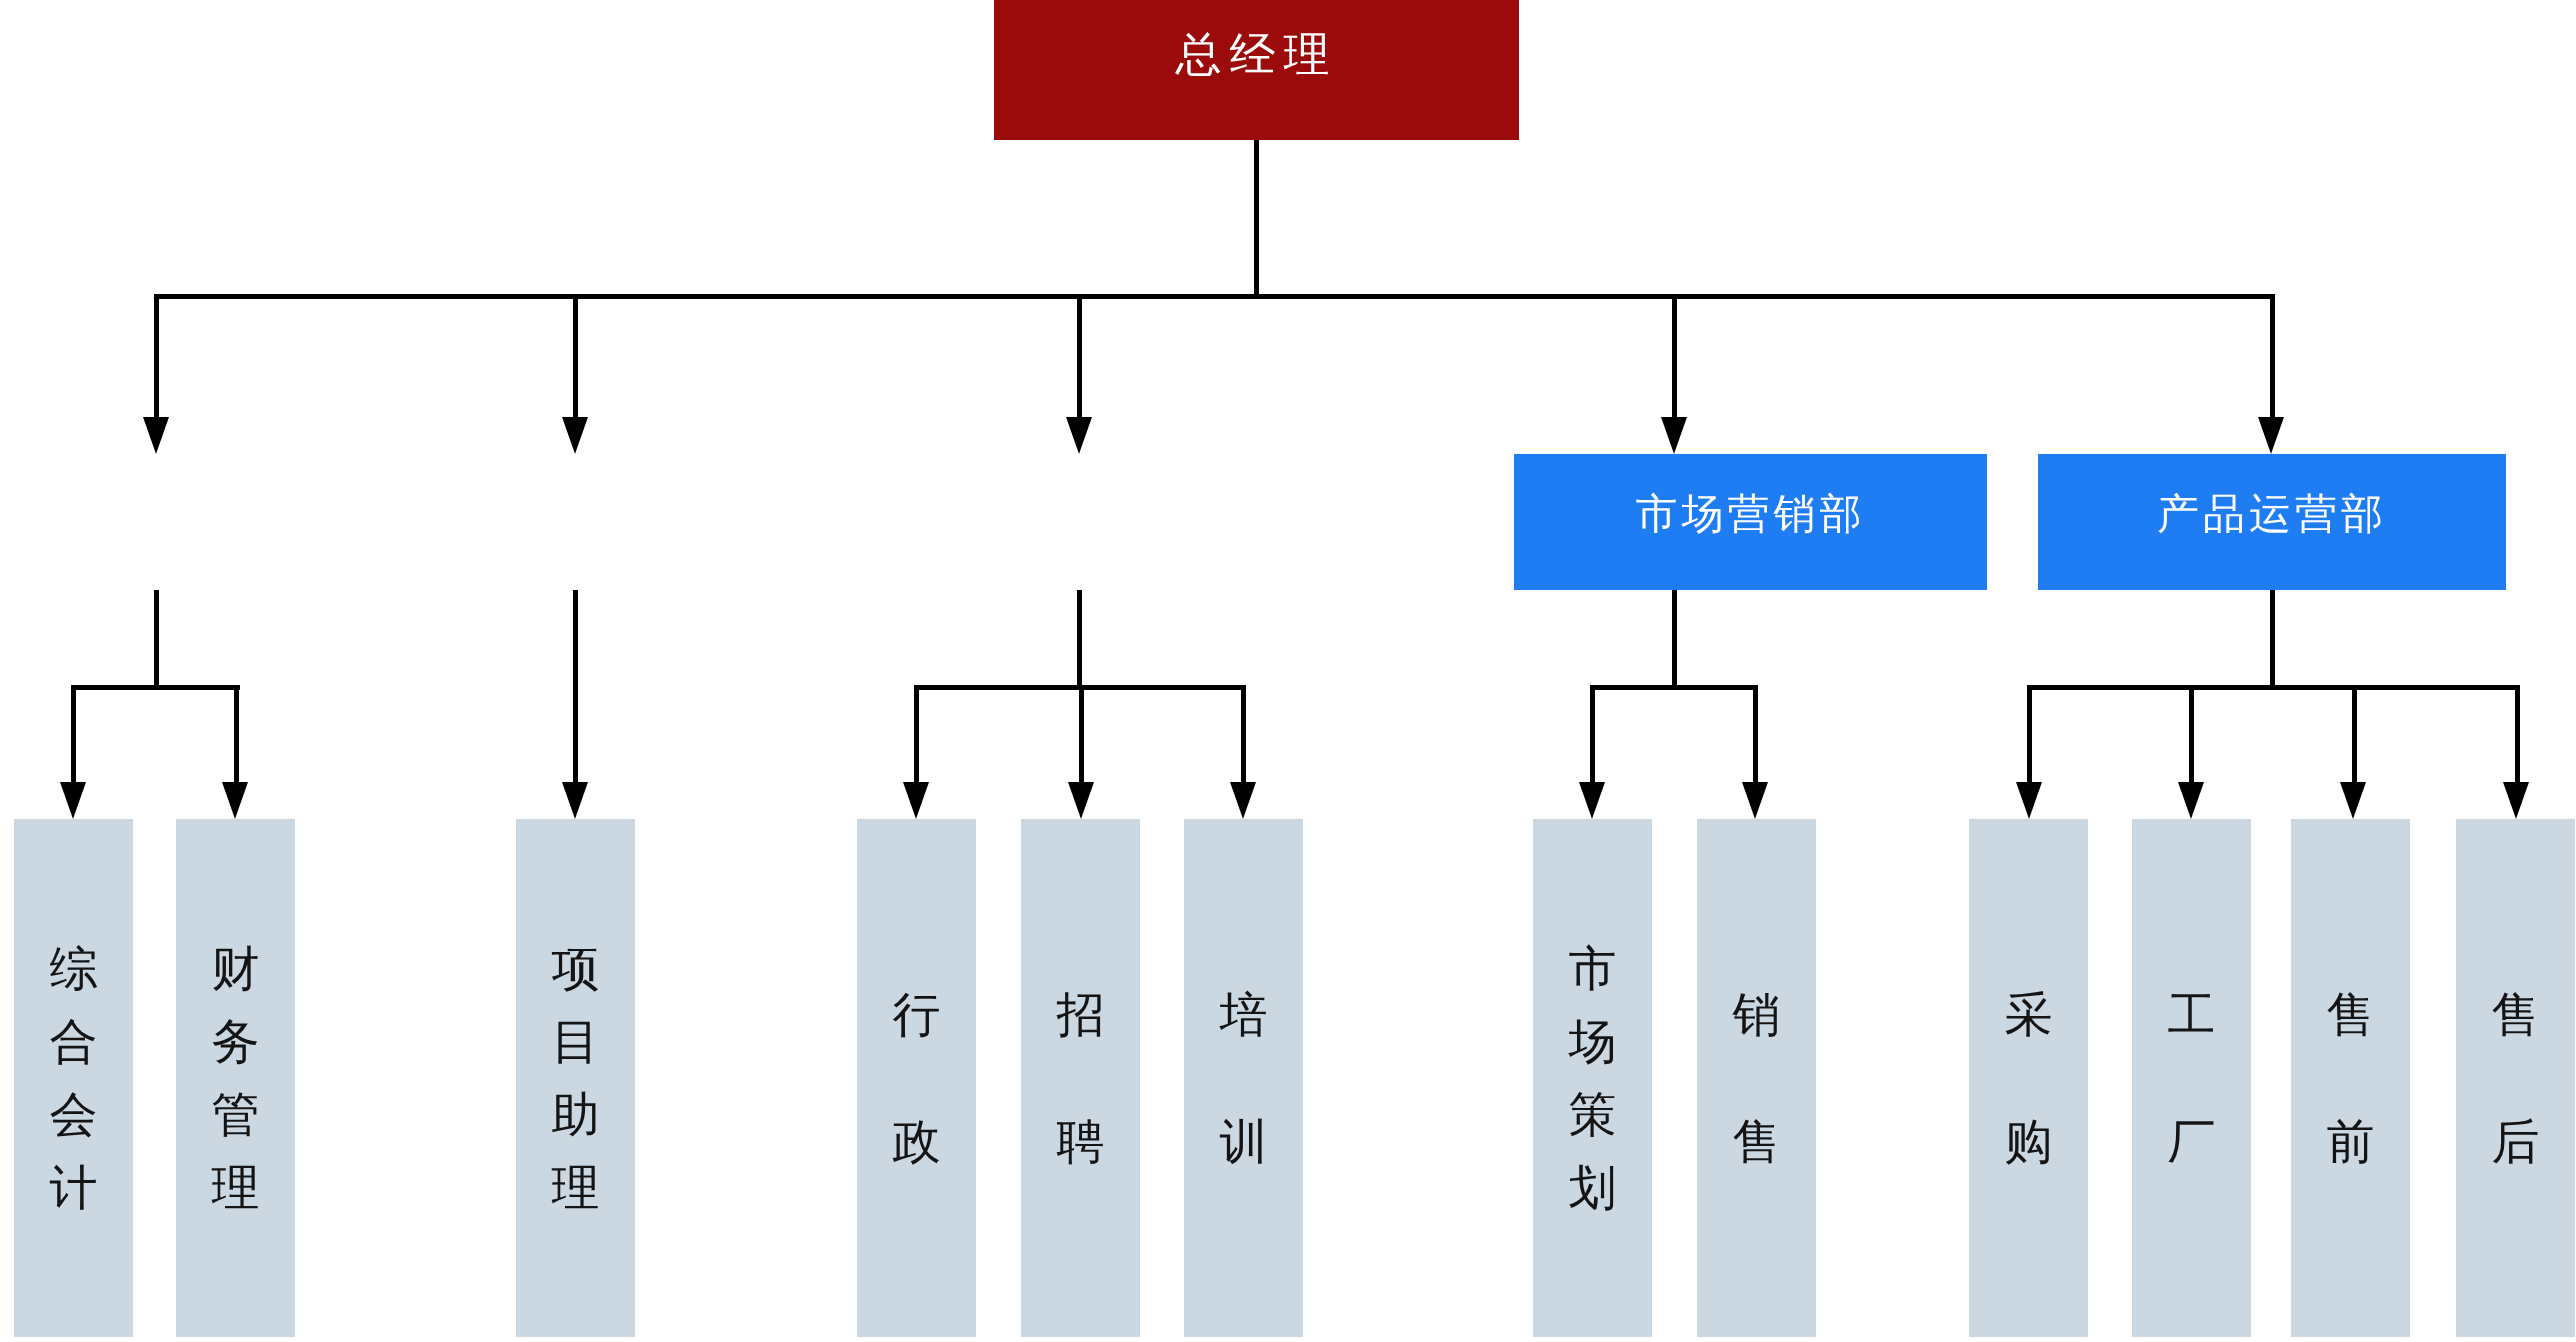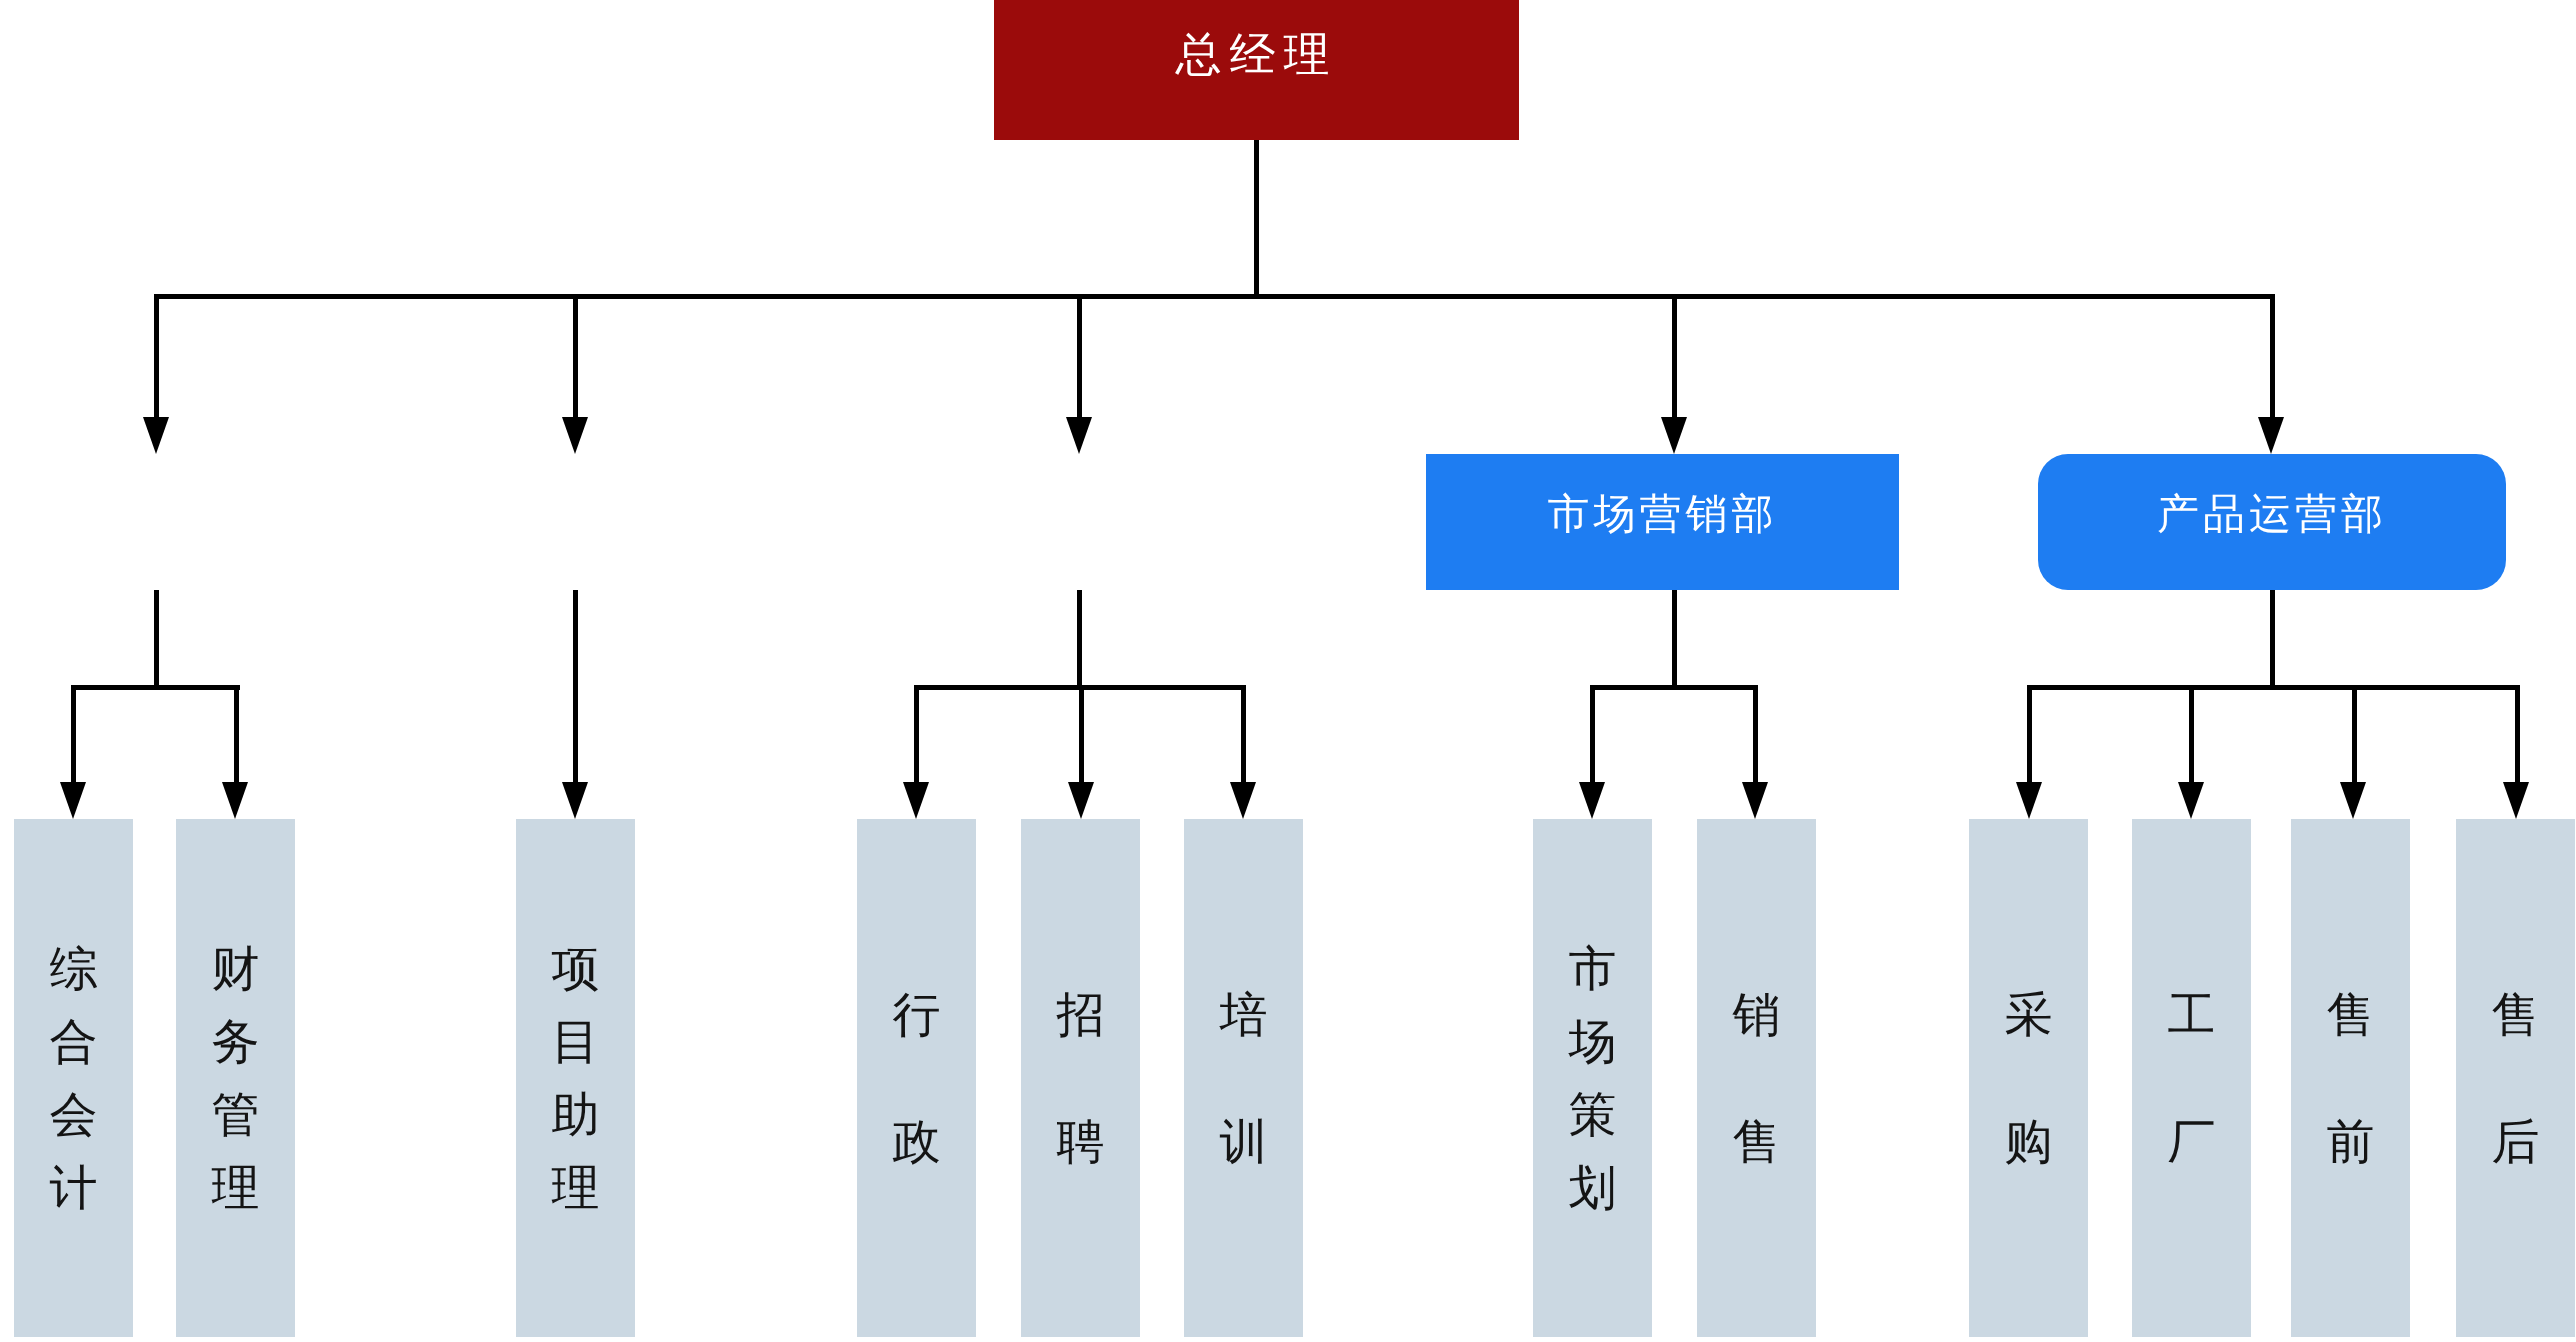--- a/index.html
+++ b/index.html
@@ -77,24 +77,24 @@
   <div class="arrow" style="left:143px;  top:417px;"></div>
   <div class="line" style="left:573px;  top:294px; width:4.6px; height:127px;"></div>
   <div class="arrow" style="left:562px;  top:417px;"></div>
   <div class="line" style="left:1077px; top:294px; width:4.6px; height:127px;"></div>
   <div class="arrow" style="left:1066px; top:417px;"></div>
   <div class="line" style="left:1672px; top:294px; width:4.6px; height:127px;"></div>
   <div class="arrow" style="left:1661px; top:417px;"></div>
   <div class="line" style="left:2270px; top:294px; width:4.6px; height:127px;"></div>
   <div class="arrow" style="left:2258px; top:417px;"></div>
 
-  <div class="box dept-box" style="left:1426px; top:454px; width:473px; height:136px;align-items:center;">
+  <div class="box dept-box" style="left:1514px; top:454px; width:473px; height:136px;align-items:center;">
     <span>市场营销部</span>
   </div>
-  <div class="box dept-box" style="left:2038px; top:454px; width:468px; height:136px;border-radius:30px;">
+  <div class="box dept-box" style="left:2038px; top:454px; width:468px; height:136px;">
     <span>产品运营部</span>
   </div>
 
   <div class="line" style="left:154px; top:590px; width:4.6px; height:99px;"></div>
   <div class="line" style="left:71px; top:685px; width:169px; height:4.6px;"></div>
   <div class="line" style="left:71px; top:685px; width:4.6px; height:102px;"></div>
   <div class="arrow" style="left:60px; top:782px;"></div>
   <div class="line" style="left:234px; top:685px; width:4.6px; height:102px;"></div>
   <div class="arrow" style="left:222px; top:782px;"></div>
 

